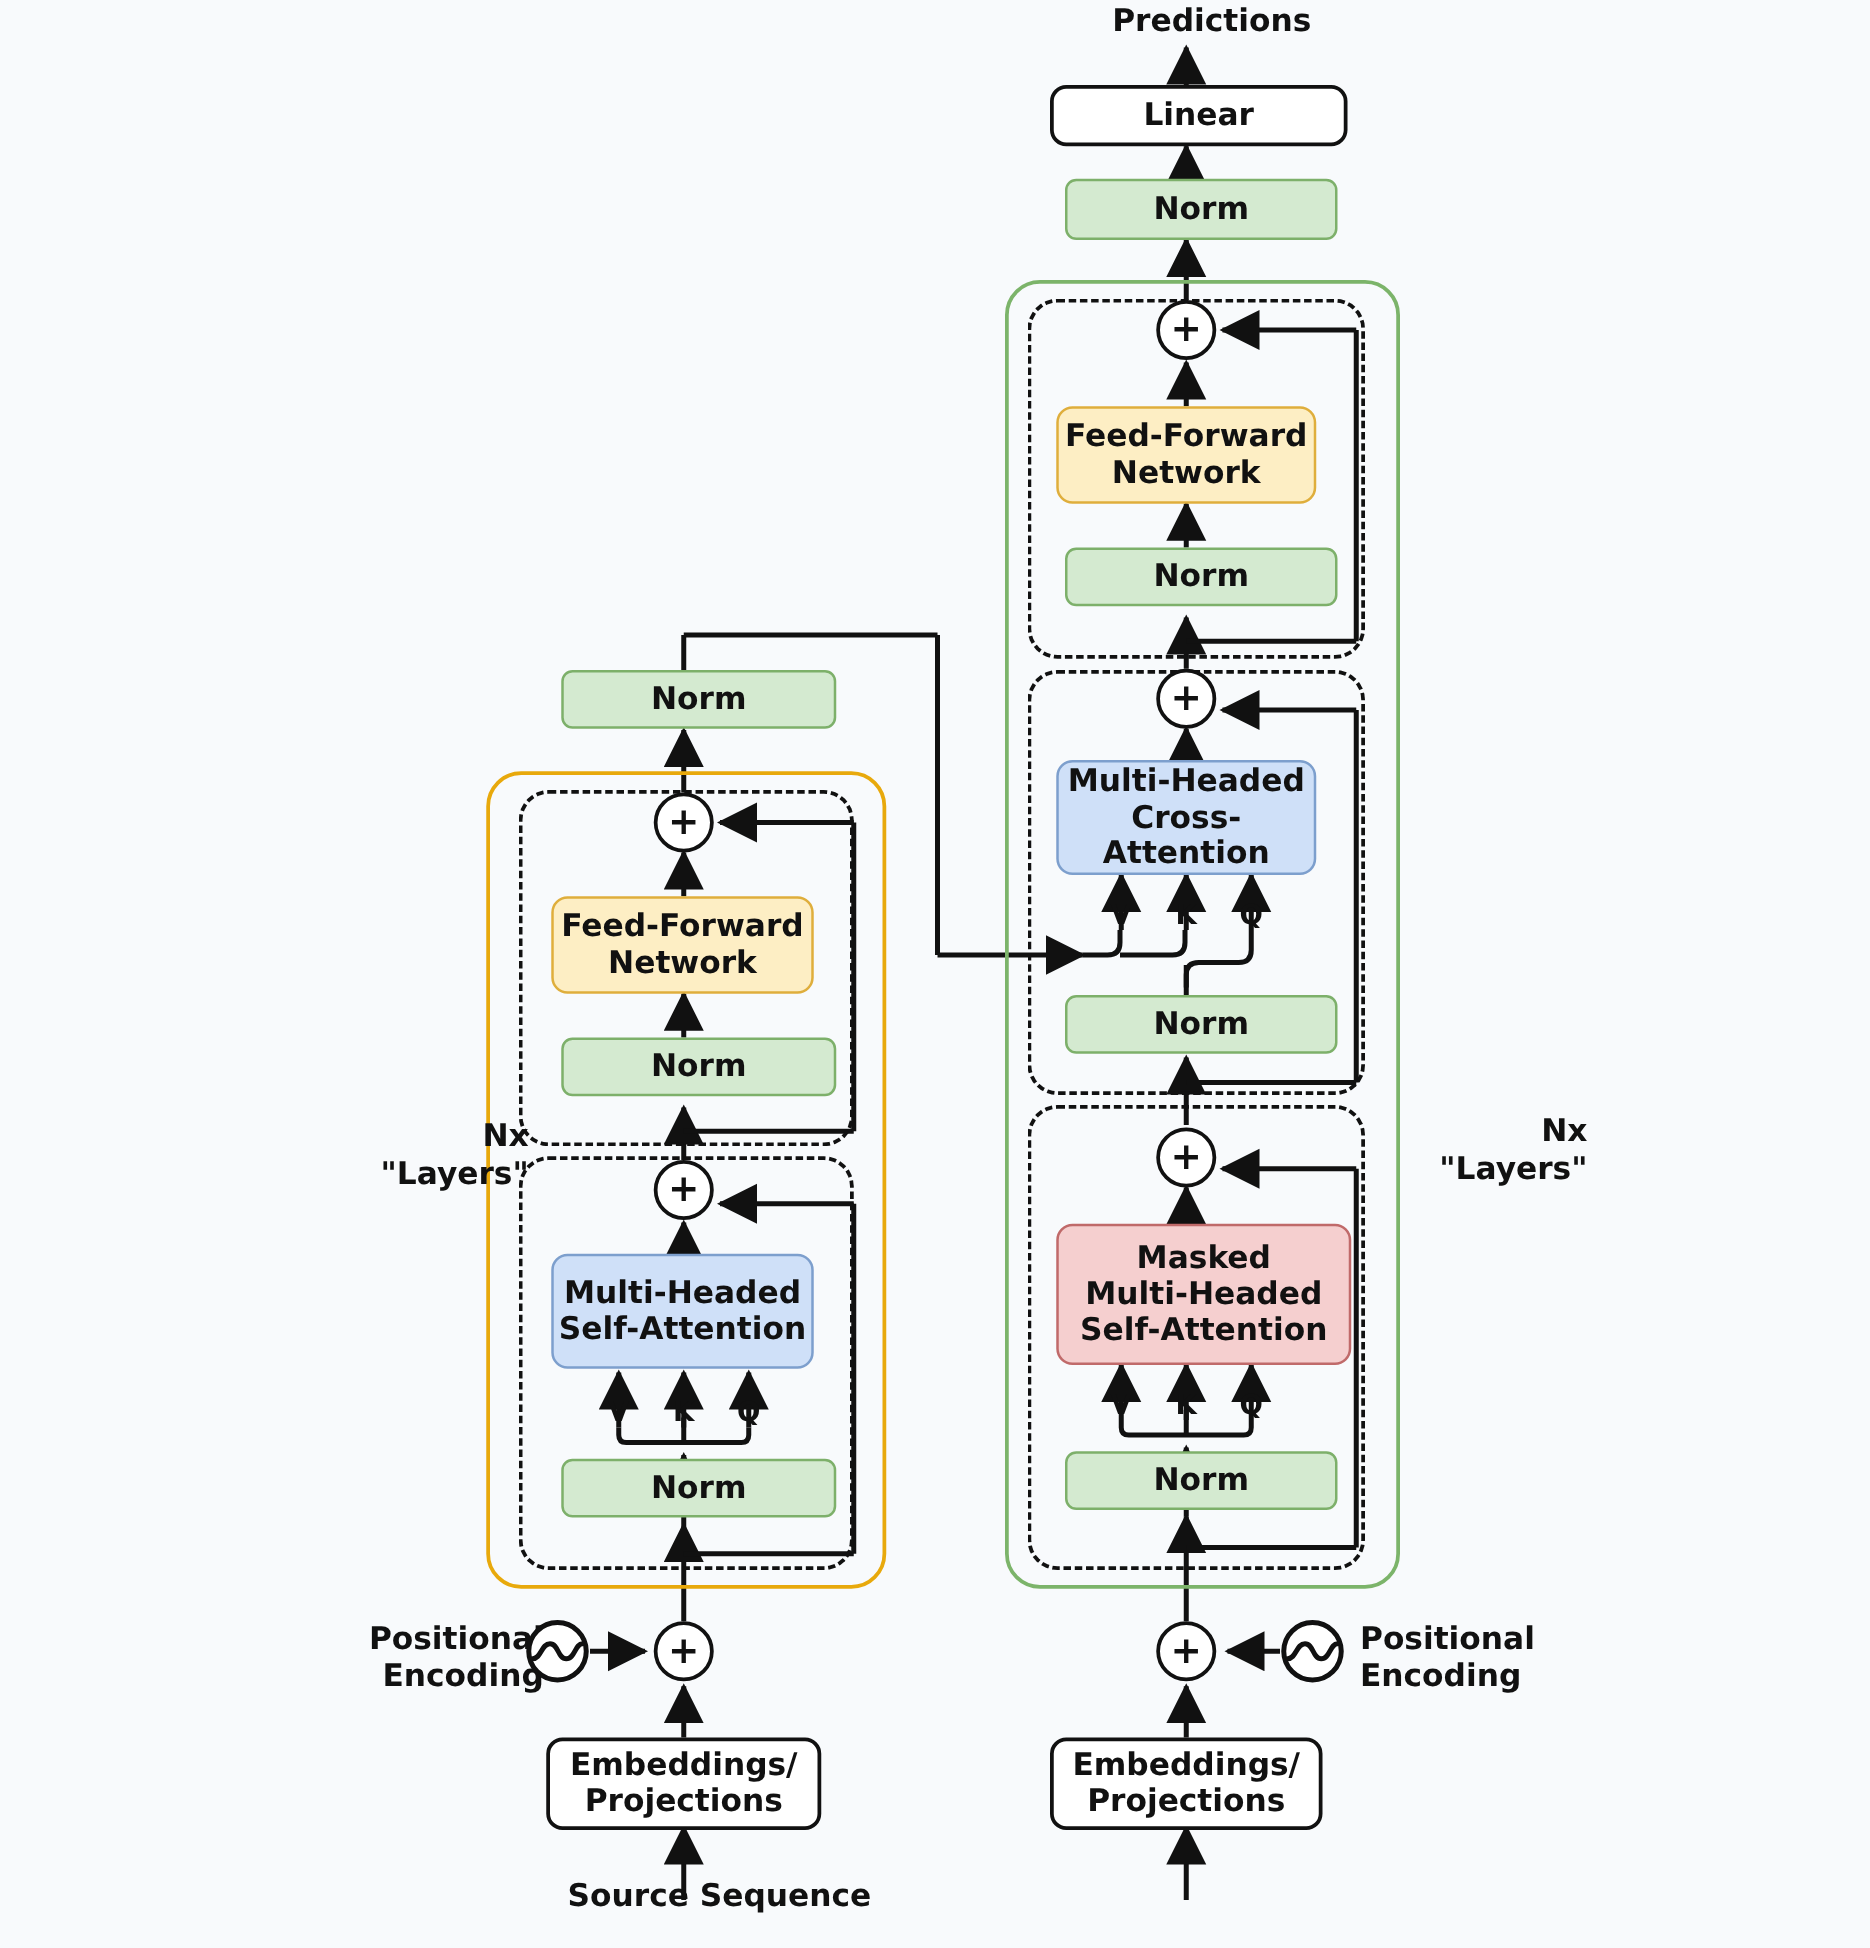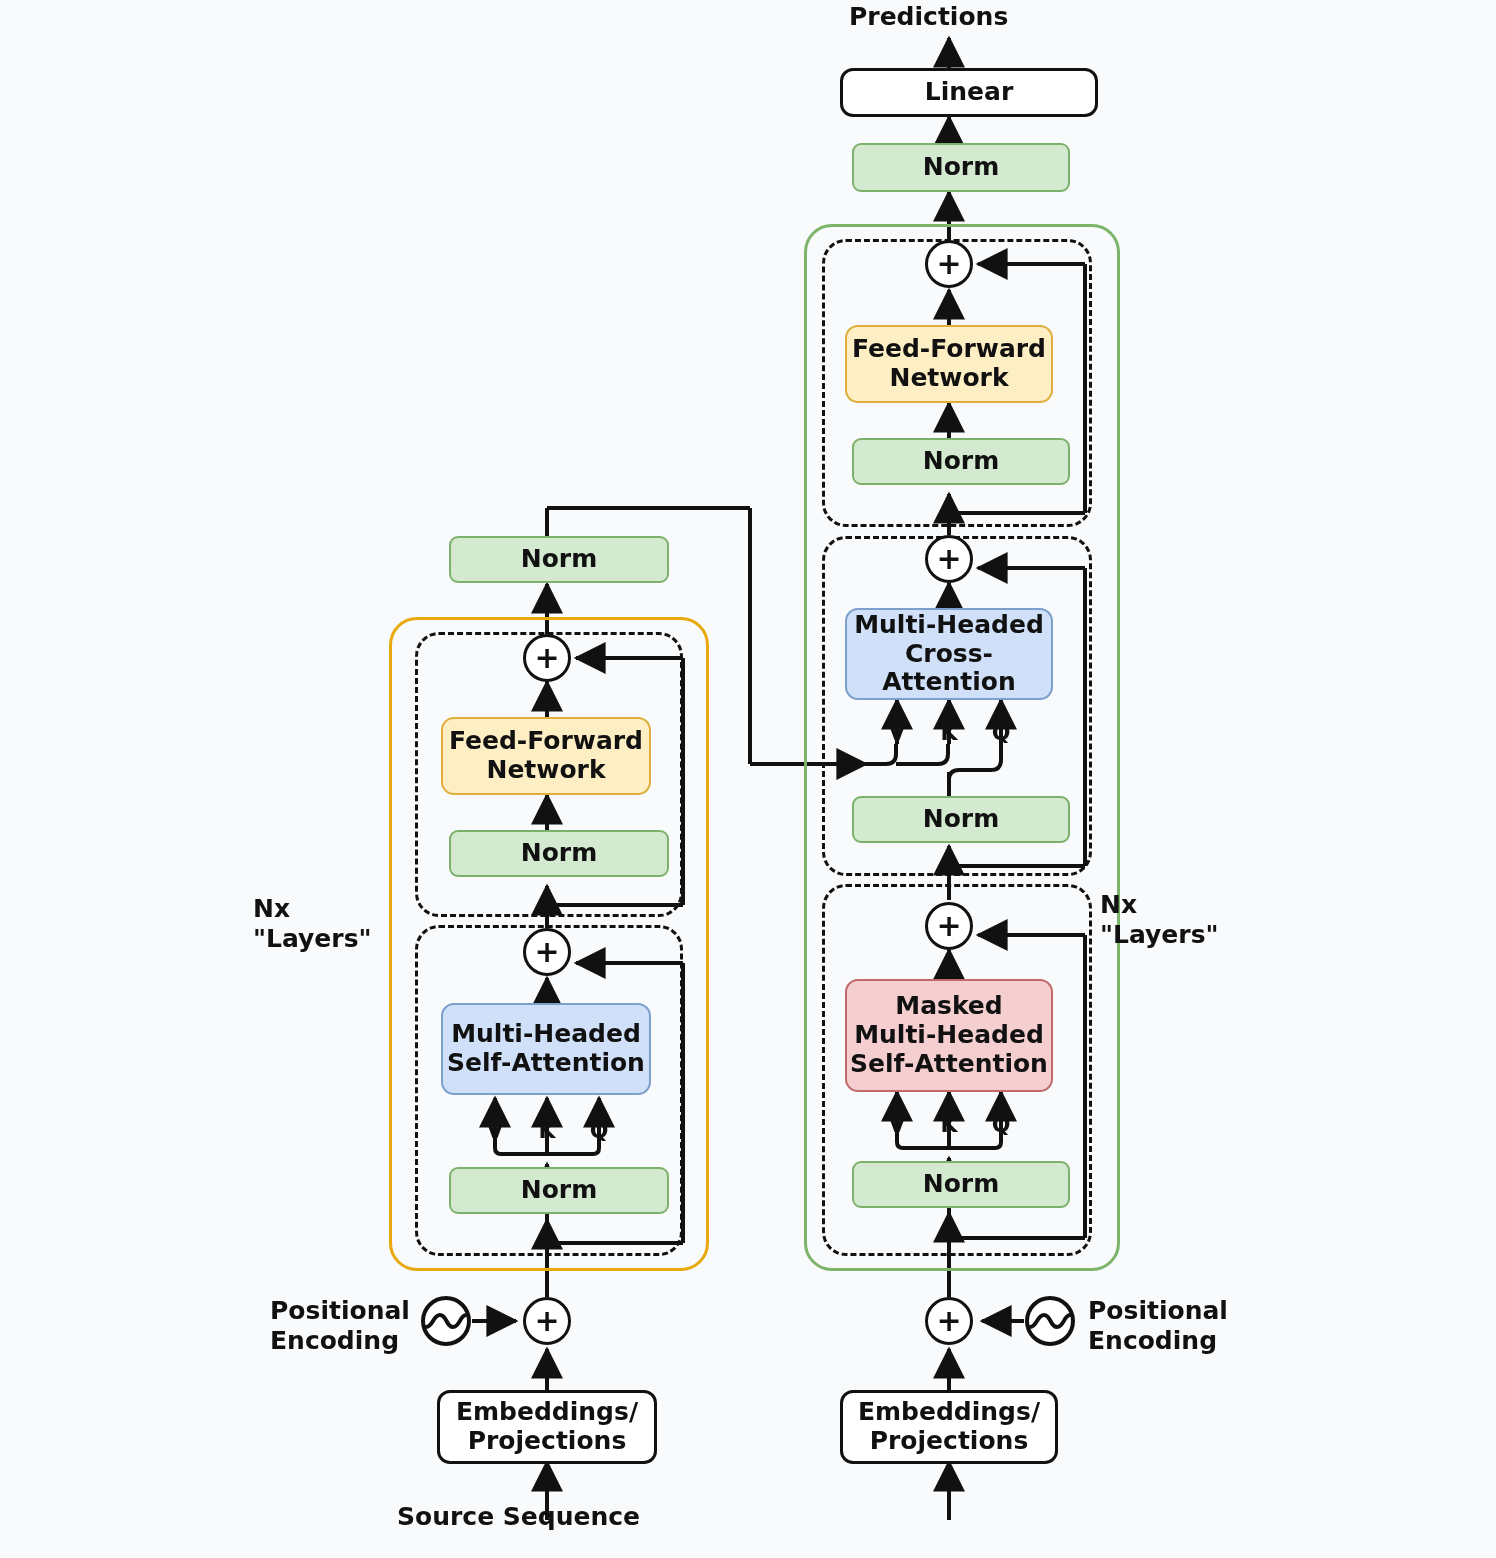--- a/index.html
+++ b/index.html
@@ -47,21 +47,21 @@
     font-size:30px;font-weight:bold;color:#111;line-height:1;
     box-sizing:border-box;
   }
 
   .pe-icon{
     position:absolute;width:52px;height:52px;
   }
 
   .lbl{
     position:absolute;font-weight:bold;color:#111;font-size:25px;
-    line-height:1.2;text-align:left;white-space:pre-line;
+    line-height:1.2;text-align:right;white-space:pre-line;
   }
   .qkv{
     position:absolute;font-weight:bold;color:#111;font-size:22px;
     line-height:1;text-align:center;width:26px;
   }
 
   .container{
     position:absolute;box-sizing:border-box;border-radius:28px;
     background:transparent;
   }
@@ -187,21 +187,21 @@
   <div class="sublayer" style="left:415px;top:632px;width:268px;height:285px;"></div>
   <div class="sublayer" style="left:415px;top:925px;width:268px;height:331px;"></div>
 
   <div class="container dec-outer" style="left:804px;top:224px;width:316px;height:1047px;"></div>
   <div class="sublayer" style="left:822px;top:239px;width:270px;height:288px;"></div>
   <div class="sublayer" style="left:822px;top:536px;width:270px;height:340px;"></div>
   <div class="sublayer" style="left:822px;top:884px;width:270px;height:372px;"></div>
 
   <div class="lbl" style="left:849px;top:2px;width:200px;">Predictions</div>
 
-  <div class="node box-plain" style="left:840px;top:68px;width:258px;height:49px;">Linear</div>
+  <div class="node box-plain" style="left:840px;top:68px;width:238px;height:49px;">Linear</div>
 
   <div class="node box-norm" style="left:840px;top:143px;width:218px;height:49px;">Norm</div>
 
   <div class="addnode" style="left:925px;top:240px;">+</div>
 
   <div class="node box-ffn" style="left:845px;top:325px;width:208px;height:78px;white-space:pre-line;">Feed-Forward
 Network</div>
 
   <div class="node box-norm" style="left:840px;top:438px;width:218px;height:47px;">Norm</div>
 
@@ -211,21 +211,21 @@
 Cross-Attention</div>
 
   <div class="qkv" style="left:884px;top:722px;">V</div>
   <div class="qkv" style="left:936px;top:722px;">K</div>
   <div class="qkv" style="left:988px;top:722px;">Q</div>
 
   <div class="node box-norm" style="left:840px;top:796px;width:218px;height:47px;">Norm</div>
 
   <div class="addnode" style="left:925px;top:902px;">+</div>
 
-  <div class="node box-masked" style="left:845px;top:979px;width:208px;height:113px;white-space:pre-line;">Masked
+  <div class="node box-masked" style="left:845px;top:979px;width:236px;height:113px;white-space:pre-line;">Masked
 Multi-Headed
 Self-Attention</div>
 
   <div class="qkv" style="left:884px;top:1114px;">V</div>
   <div class="qkv" style="left:936px;top:1114px;">K</div>
   <div class="qkv" style="left:988px;top:1114px;">Q</div>
 
   <div class="node box-norm" style="left:840px;top:1161px;width:218px;height:47px;">Norm</div>
 
   <div class="lbl" style="left:1100px;top:890px;width:170px;">Nx

